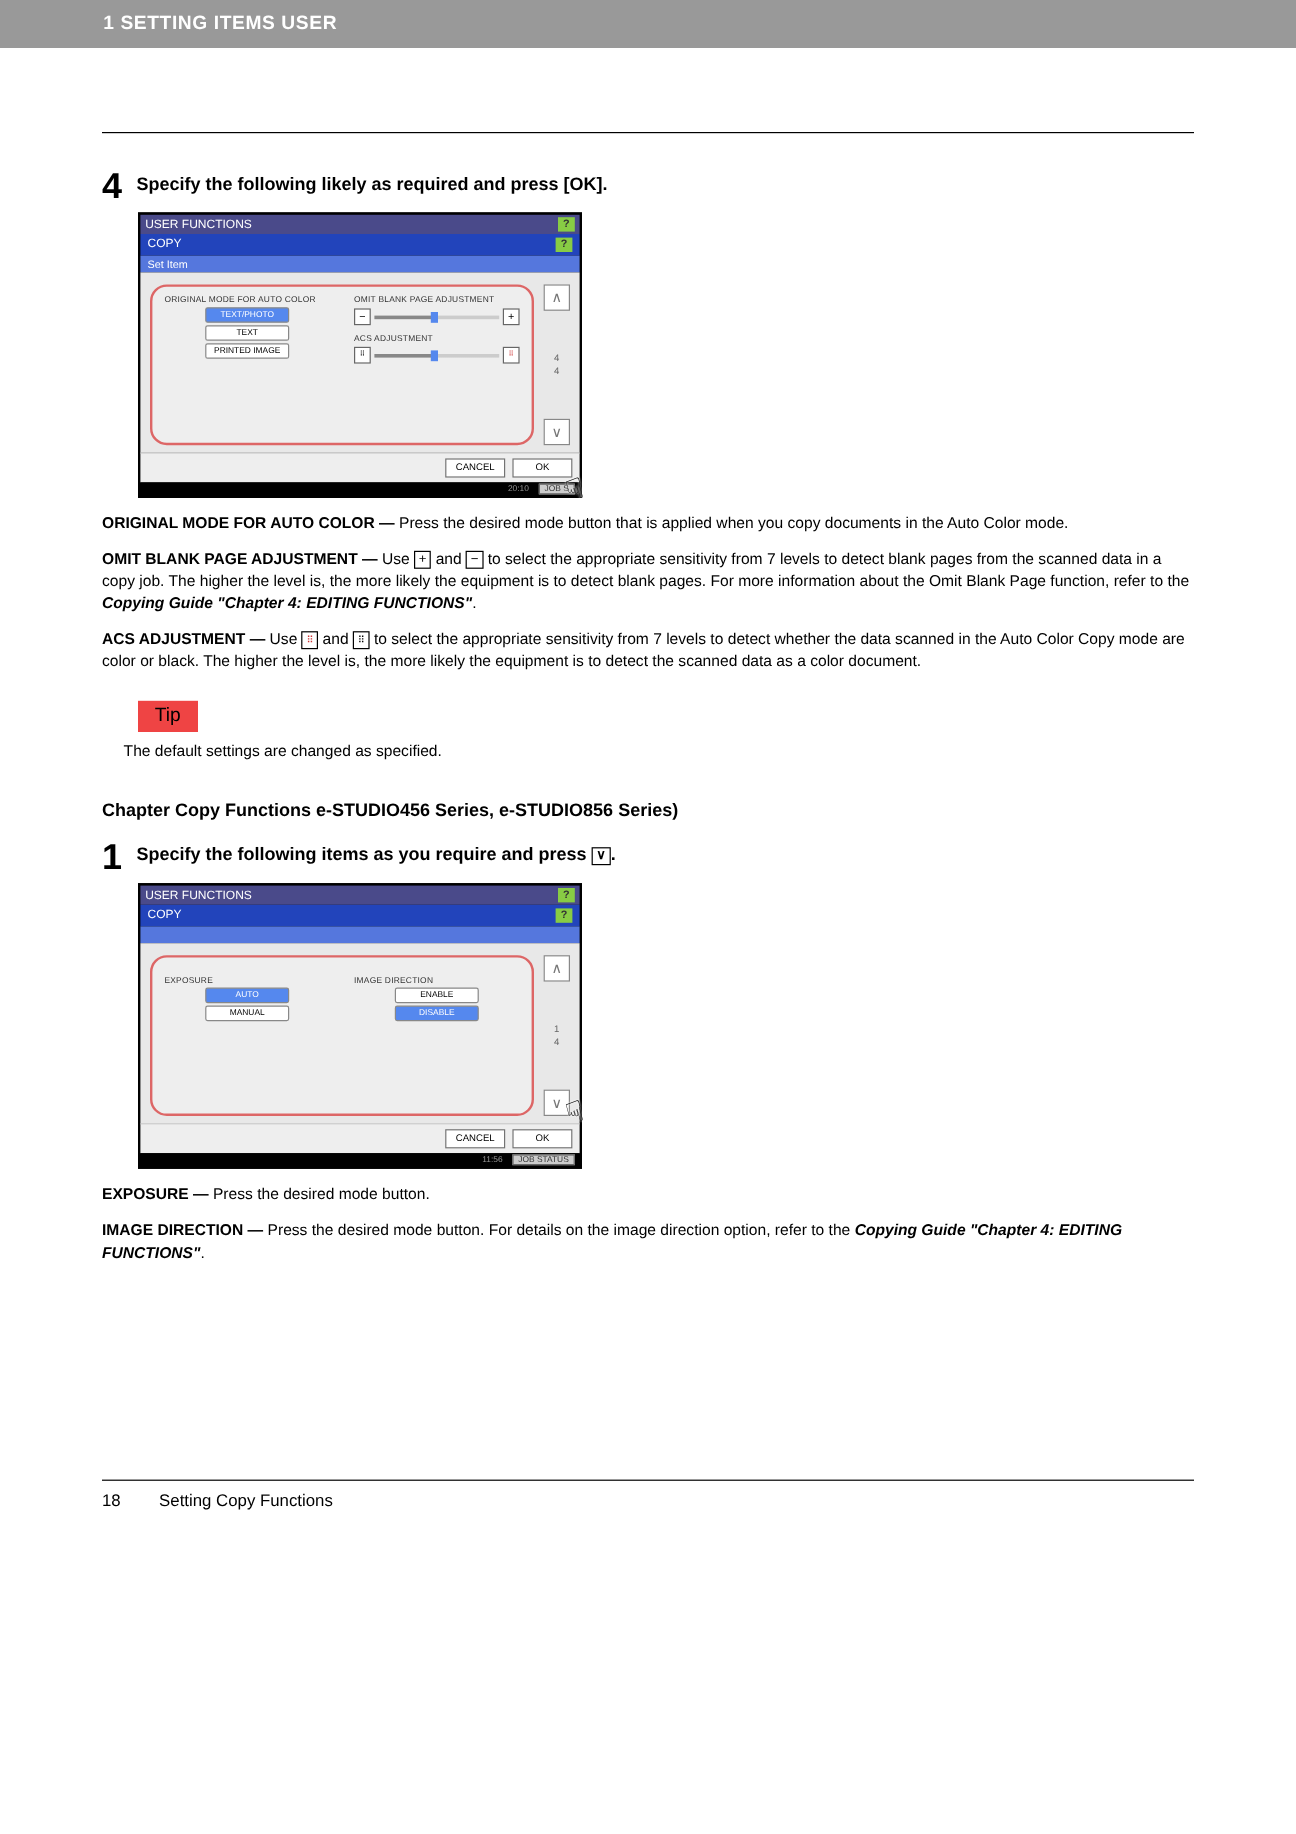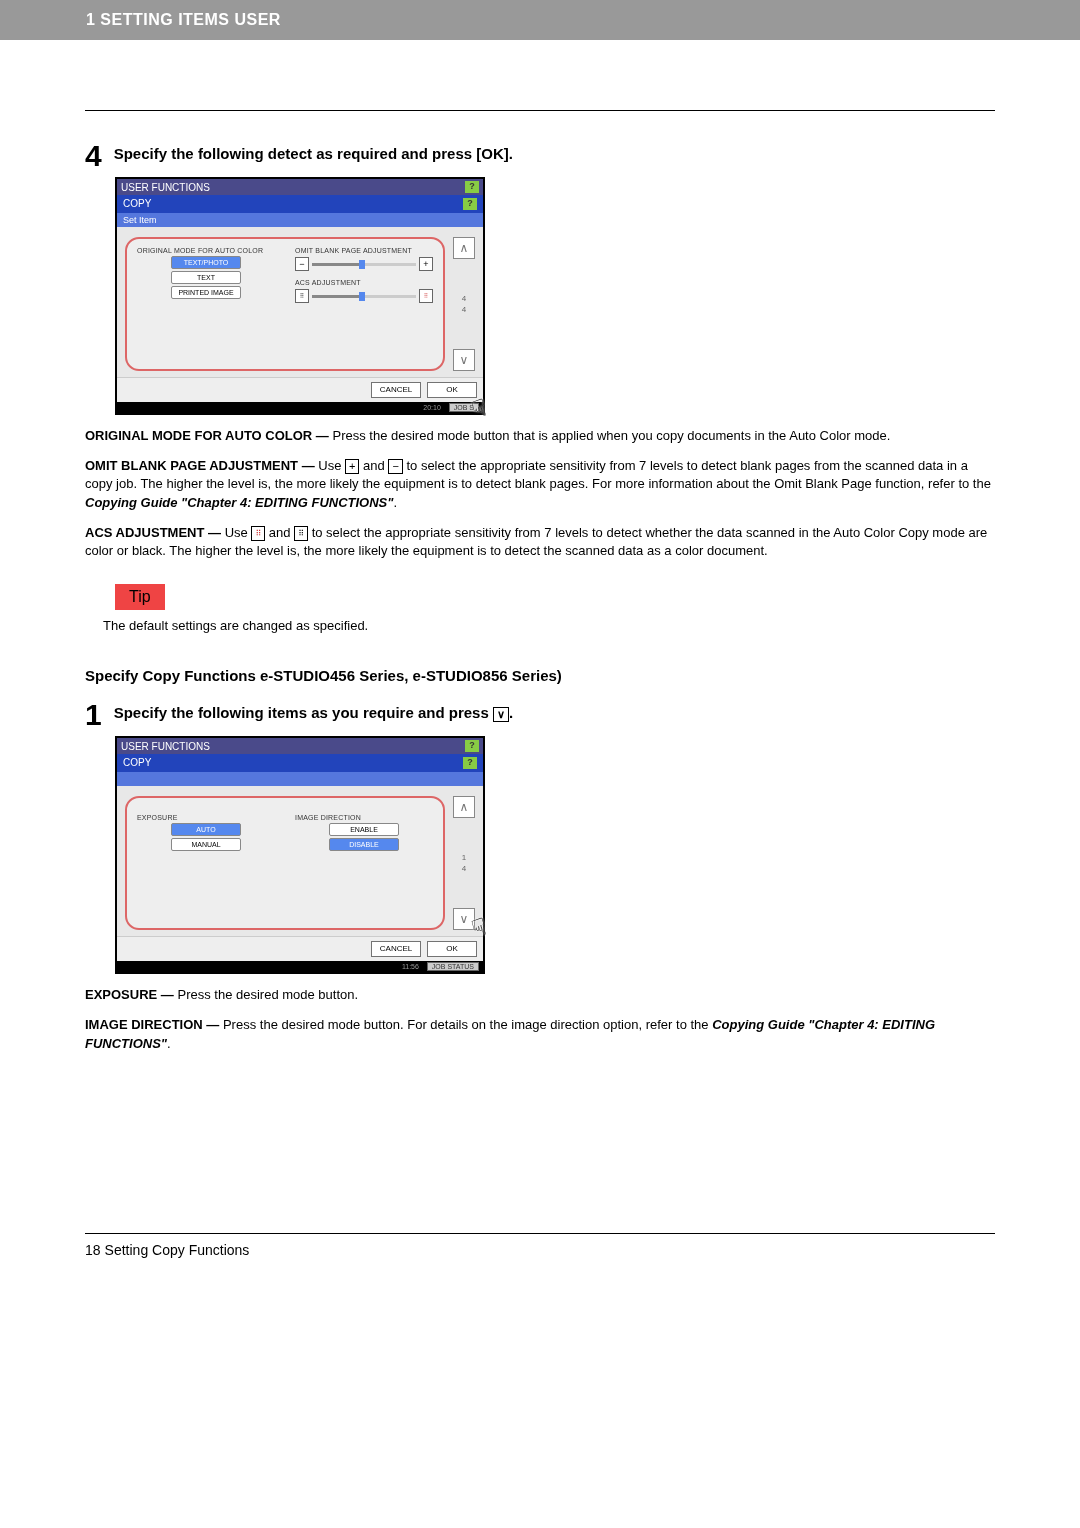--- a/index.html
+++ b/index.html
@@ -40,38 +40,38 @@
   .ss-status .jbtn { display:inline-block; background:#ccc; color:#333; border:1px solid #666; padding:0 4px; margin-left:6px;}
   .cursor-hand { position:absolute; right:-4px; bottom:-10px; font-size:24px; color:#000; text-shadow:0 0 2px #fff,0 0 2px #fff; transform: rotate(-15deg);}
   .desc { margin: 4px 0 12px 0; line-height:1.4; }
   .desc b.cap { font-weight:bold; }
   .desc i.ref { font-style:italic; font-weight:bold;}
   .tip-box { display:inline-block; background:#ef4444; padding:4px 14px; margin:12px 0 8px 30px; font-size:16px;}
   .tip-text { margin-left:18px; }
   .section-heading { font-size:15px; font-weight:bold; margin:34px 0 16px 0; }
   .rule-bottom-area { margin-top: 180px; }
   .rule-bottom { border-top:1px solid #000; margin-bottom:8px; }
-  .footer { display:flex; align-items:center; gap:4px; font-size:14px; }
+  .footer { display:flex; align-items:center; gap:32px; font-size:14px; }
   .pos-rel { position:relative; }
 </style>
 </head>
 <body>
 
 <div class="header-bar">
   <span>1 SETTING ITEMS USER</span>
 </div>
 
 <div class="page">
 
   <div class="rule-top"></div>
 
   
   <div class="step-row">
     <div class="step-num">4</div>
-    <div class="step-title">Specify the following detect as required and press [OK].</div>
+    <div class="step-title">Specify the following likely as required and press [OK].</div>
   </div>
 
   
   <div class="screenshot pos-rel">
     <div class="ss-titlebar">
       <span>USER FUNCTIONS</span>
       <span class="q">?</span>
     </div>
     <div class="ss-tabbar">
       <span>COPY</span>
@@ -129,21 +129,21 @@
     <b class="cap">OMIT BLANK PAGE ADJUSTMENT — </b><span>Use </span><span class="inline-icon">+</span><span> and </span><span class="inline-icon">−</span><span> to select the appropriate sensitivity from 7 levels to detect blank pages from the scanned data in a copy job. The higher the level is, the more likely the equipment is to detect blank pages. For more information about the Omit Blank Page function, refer to the </span><i class="ref">Copying Guide "Chapter 4: EDITING FUNCTIONS"</i><span>.</span>
   </p>
   <p class="desc">
     <b class="cap">ACS ADJUSTMENT — </b><span>Use </span><span class="inline-icon" style="color:#c33;font-size:8px;">⠿</span><span> and </span><span class="inline-icon" style="font-size:8px;">⠿</span><span> to select the appropriate sensitivity from 7 levels to detect whether the data scanned in the Auto Color Copy mode are color or black. The higher the level is, the more likely the equipment is to detect the scanned data as a color document.</span>
   </p>
 
   <div class="tip-box"><span>Tip</span></div>
   <p class="tip-text">The default settings are changed as specified.</p>
 
   
-  <div class="section-heading">Specify Copy Functions e-STUDIO456 Series, e-STUDIO856 Series)</div>
+  <div class="section-heading">Chapter Copy Functions e-STUDIO456 Series, e-STUDIO856 Series)</div>
 
   
   <div class="step-row">
     <div class="step-num">1</div>
     <div class="step-title">
       <span>Specify the following items as you require and press </span><span class="inline-icon small-v">∨</span><span>.</span>
     </div>
   </div>
 
   

